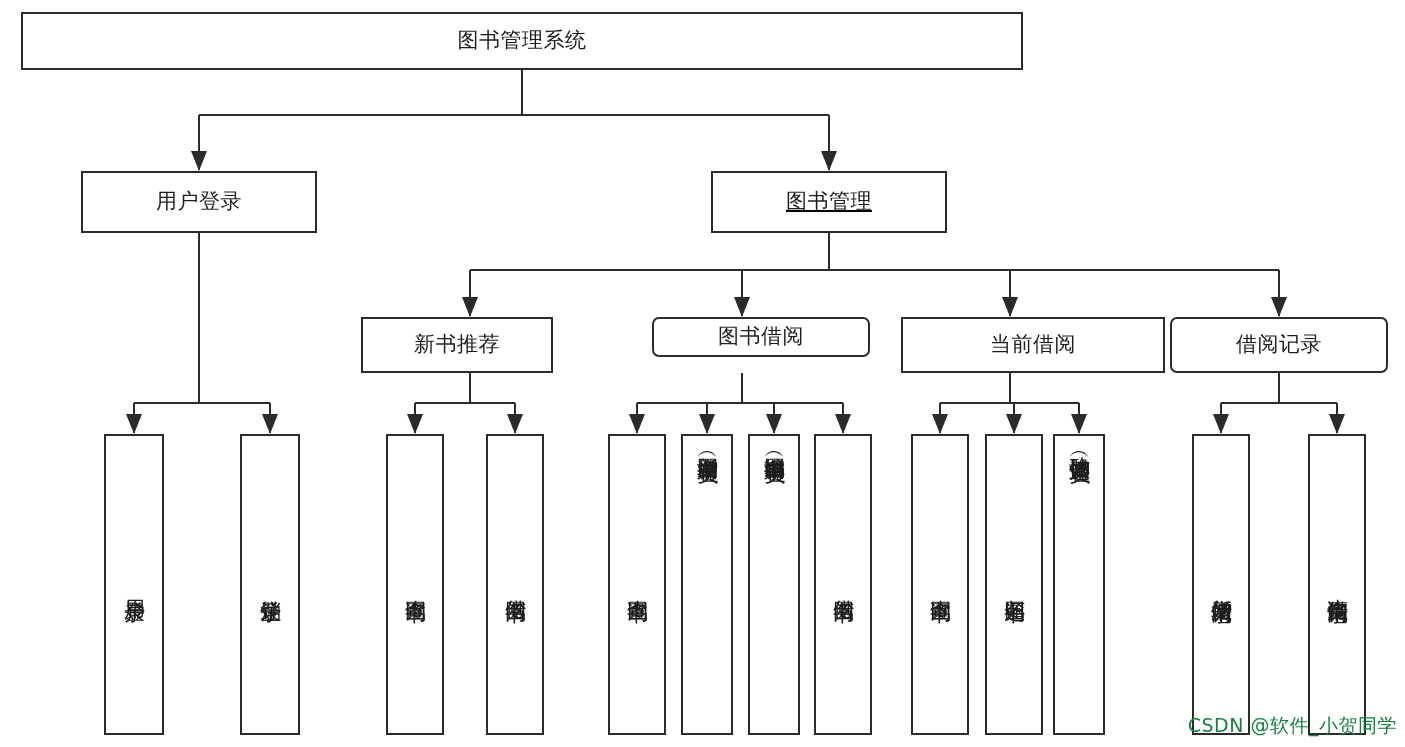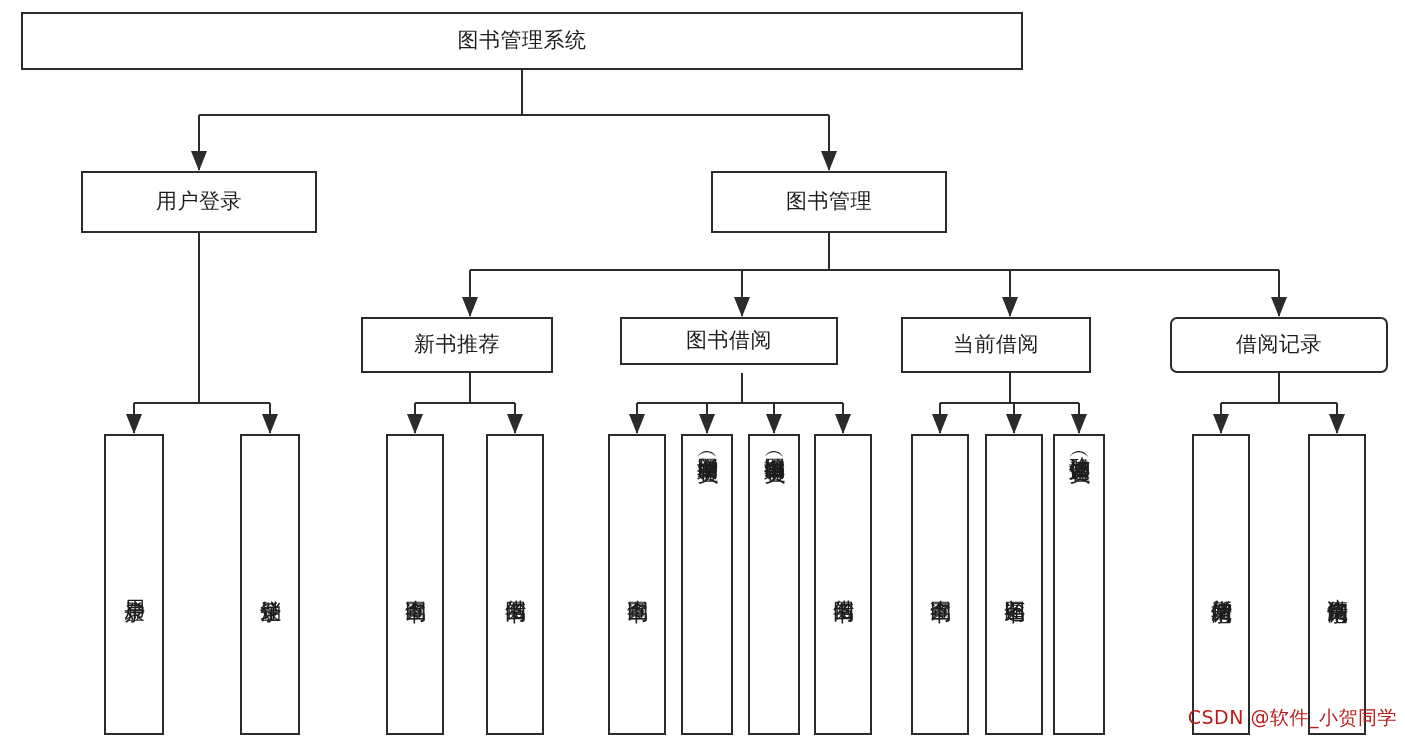--- a/index.html
+++ b/index.html
@@ -58,23 +58,23 @@
     position: absolute;
     left: 0;
     top: 0;
     width: 1405px;
     height: 747px;
     pointer-events: none;
   }
   #watermark {
     position: absolute;
     right: 8px;
-    bottom: 16px;
+    bottom: 8px;
     font-size: 19px;
-    color: #b91c1c;
+    color: #15803d;
     white-space: nowrap;
     letter-spacing: 0.5px;
   }
 </style>
 </head>
 <body>
 
 <div id="diagram-root">
   <svg id="connector-layer" viewBox="0 0 1405 747" width="1405" height="747" xmlns="http://www.w3.org/2000/svg">
       <line x1="522" y1="70" x2="522" y2="115" stroke="#2b2b2b" stroke-width="2.2" shape-rendering="crispEdges"></line>
@@ -130,30 +130,30 @@
       <line x1="1337" y1="403" x2="1337" y2="433" stroke="#2b2b2b" stroke-width="2.2" shape-rendering="crispEdges"></line>
       <path d="M 1329 414 L 1345 414 L 1337 434 Z" fill="#2b2b2b"></path>
     </svg>
   <div id="node-layer">
       <div class="node-box" style="left: 21px; top: 12px; width: 1002px; height: 58px;">
         <span class="node-label-h">图书管理系统</span>
       </div>
       <div class="node-box" style="left: 81px; top: 171px; width: 236px; height: 62px;">
         <span class="node-label-h">用户登录</span>
       </div>
-      <div class="node-box" style="left: 711px; top: 171px; width: 236px; height: 62px;">
+      <div class="node-box" style="left: 711px; top: 171px; width: 236px; height: 62px; text-decoration: underline;">
         <span class="node-label-h">图书管理</span>
       </div>
       <div class="node-box" style="left: 361px; top: 317px; width: 192px; height: 56px;">
         <span class="node-label-h">新书推荐</span>
       </div>
-      <div class="node-box" style="left: 620px; top: 317px; width: 218px; height: 48px;">
+      <div class="node-box" style="left: 652px; top: 317px; width: 218px; height: 40px; border-radius: 7px;">
         <span class="node-label-h">图书借阅</span>
       </div>
-      <div class="node-box" style="left: 901px; top: 317px; width: 190px; height: 56px;">
+      <div class="node-box" style="left: 901px; top: 317px; width: 264px; height: 56px;">
         <span class="node-label-h">当前借阅</span>
       </div>
       <div class="node-box" style="left: 1170px; top: 317px; width: 218px; height: 56px; border-radius: 7px;">
         <span class="node-label-h">借阅记录</span>
       </div>
       <div class="node-box leaf-box" style="left: 104px; top: 434px; width: 60px; height: 301px;">
         <span class="node-label-v">用户登录</span>
       </div>
       <div class="node-box leaf-box" style="left: 240px; top: 434px; width: 60px; height: 301px;">
         <span class="node-label-v">注销登录</span>

